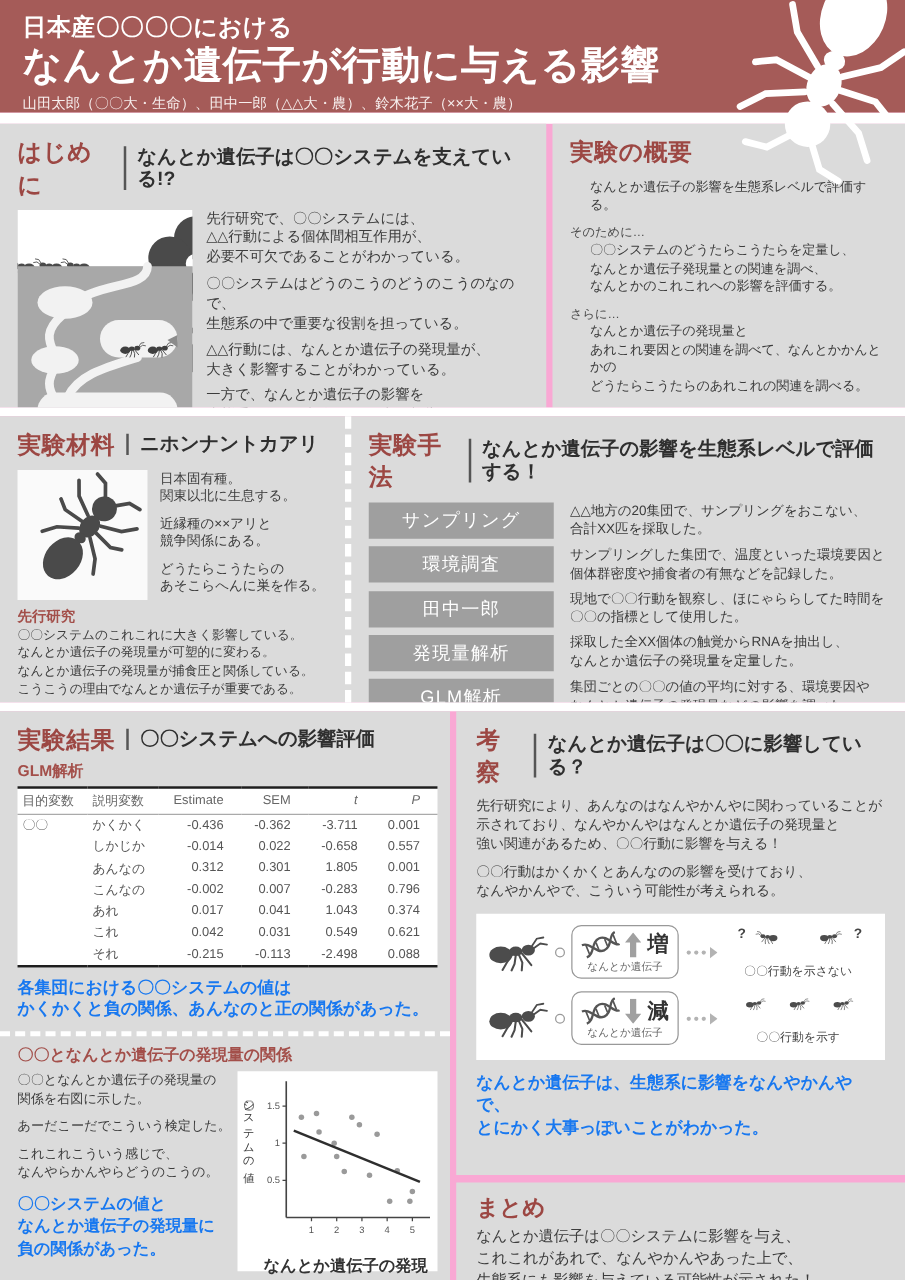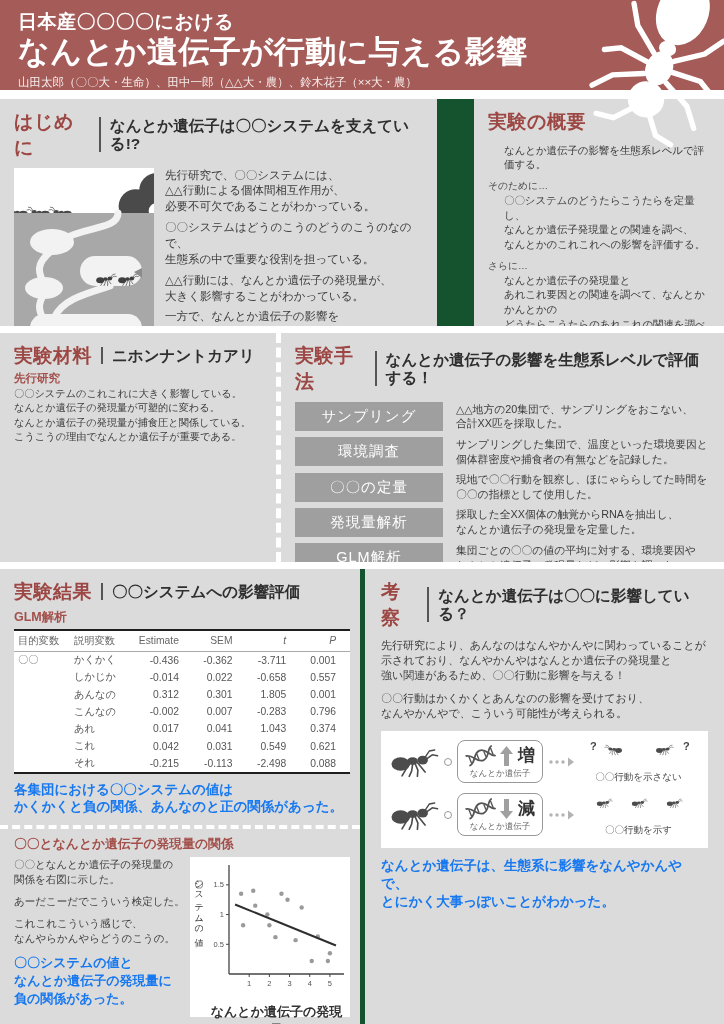--- a/index.html
+++ b/index.html
@@ -1,39 +1,39 @@
 <!DOCTYPE html>
 <html lang="ja"><head>
 <meta charset="utf-8">
 <style>
   * { margin:0; padding:0; box-sizing:border-box; }
   html,body { background:#fff; }
   body { font-family:"Liberation Sans","DejaVu Sans",sans-serif; color:#3c3c3c; }
-  .poster{ width:724px; height:1024px; background:#14532d; display:flex; flex-direction:column; overflow:hidden; position:relative; margin:0 auto; }
+  .poster{ width:724px; height:1024px; background:#f9a8d4; display:flex; flex-direction:column; overflow:hidden; position:relative; margin:0 auto; }
 
   
   .header{ height:97px; background:#a55b58; color:#fff; padding:9px 18px 0 18px; position:relative; z-index:2; }
   .header .t1{ font-size:19px; font-weight:800; letter-spacing:.5px; }
   .header .t2{ font-size:31px; font-weight:800; letter-spacing:.5px; line-height:1.05; margin-top:1px; }
   .header .authors{ font-size:11.5px; margin-top:6px; color:#f7efee; }
   .header-ant{ position:absolute; right:-24px; top:-34px; width:165px; height:175px; color:#fff; transform:rotate(203deg); pointer-events:none; }
 
   .gut{ background:#fff; flex:0 0 auto; }
 
   
   .panel{ background:#dbdbdb; overflow:hidden; }
   .sec-head{ display:flex; align-items:center; gap:9px; }
   .sec-title{ color:#9c4743; font-weight:800; font-size:19px; letter-spacing:.5px; }
   .sec-sub{ font-weight:800; font-size:15.5px; color:#2f2f2f; border-left:2px solid #555; padding-left:9px; line-height:1.15; }
   .pre{ white-space:pre-line; }
   .blue{ color:#1878f0; font-weight:800; }
   .redlab{ color:#a34f4a; font-weight:800; }
 
   
-  .row1{ height:227px; display:flex;gap:32px; }
+  .row1{ height:227px; display:flex; }
   .p-intro{ width:437px; padding:10px 14px 8px 14px; }
   .p-overview{ flex:1; margin-left:5px; padding:10px 14px 8px 14px; }
   .intro-body{ display:flex; gap:11px; margin-top:7px; }
   .intro-illust{ flex:0 0 140px; height:178px; }
   .intro-text{ flex:1; font-size:11.5px; line-height:1.38; }
   .intro-text p{ margin-bottom:5px; }
   .ov-p{ font-size:10.5px; line-height:1.4; margin-top:8px; letter-spacing:-.1px;margin-left:16px; }
   .ov-lead{ font-size:9.8px; color:#4a4a4a; margin-top:8px; }
 
   
@@ -233,20 +233,35 @@
   </div>
 
   <div class="gut" style="height:7px"></div>
 
   <div class="row2">
     <div class="panel p-materials">
       <div class="sec-head">
         <span class="sec-title">実験材料</span>
         <span class="sec-sub">ニホンナントカアリ</span>
       </div>
+      <div class="mat-body">
+        <div class="mat-img">
+          <svg viewBox="0 0 90 130">
+              <use href="#ant-top"></use>
+            </svg>
+        </div>
+        <div class="mat-text">
+          <p class="pre">日本固有種。
+関東以北に生息する。</p>
+          <p class="pre">近縁種の××アリと
+競争関係にある。</p>
+          <p class="pre">どうたらこうたらの
+あそこらへんに巣を作る。</p>
+        </div>
+      </div>
       <div class="redlab prior-label">先行研究</div>
       <div class="prior-text pre">〇〇システムのこれこれに大きく影響している。
 なんとか遺伝子の発現量が可塑的に変わる。
 なんとか遺伝子の発現量が捕食圧と関係している。
 こうこうの理由でなんとか遺伝子が重要である。</div>
     </div>
 
     <div class="panel p-methods">
       <div class="sec-head">
         <span class="sec-title">実験手法</span>
@@ -257,21 +272,21 @@
           <div class="step-box">サンプリング</div>
           <div class="step-desc pre">△△地方の20集団で、サンプリングをおこない、
 合計XX匹を採取した。</div>
         </div>
         <div class="step-row">
           <div class="step-box">環境調査</div>
           <div class="step-desc pre">サンプリングした集団で、温度といった環境要因と
 個体群密度や捕食者の有無などを記録した。</div>
         </div>
         <div class="step-row">
-          <div class="step-box">〇〇の定量</div>
+          <div class="step-box">田中一郎</div>
           <div class="step-desc pre">現地で〇〇行動を観察し、ほにゃららしてた時間を
 〇〇の指標として使用した。</div>
         </div>
         <div class="step-row">
           <div class="step-box">発現量解析</div>
           <div class="step-desc pre">採取した全XX個体の触覚からRNAを抽出し、
 なんとか遺伝子の発現量を定量した。</div>
         </div>
         <div class="step-row">
           <div class="step-box">GLM解析</div>
@@ -502,16 +517,22 @@
               </svg>
               <div class="dg-caption">〇〇行動を示す</div>
             </div>
           </div>
         </div>
 
         <div class="blue disc-concl pre">なんとか遺伝子は、生態系に影響をなんやかんやで、
 とにかく大事っぽいことがわかった。</div>
       </div>
 
+      <div class="panel p-summary">
+        <div class="sum-title">まとめ</div>
+        <div class="sum-text pre">なんとか遺伝子は〇〇システムに影響を与え、
+これこれがあれで、なんやかんやあった上で、
+生態系にも影響を与えている可能性が示された！</div>
+      </div>
     </div>
   </div>
 
 </div>
 
 </body></html>

